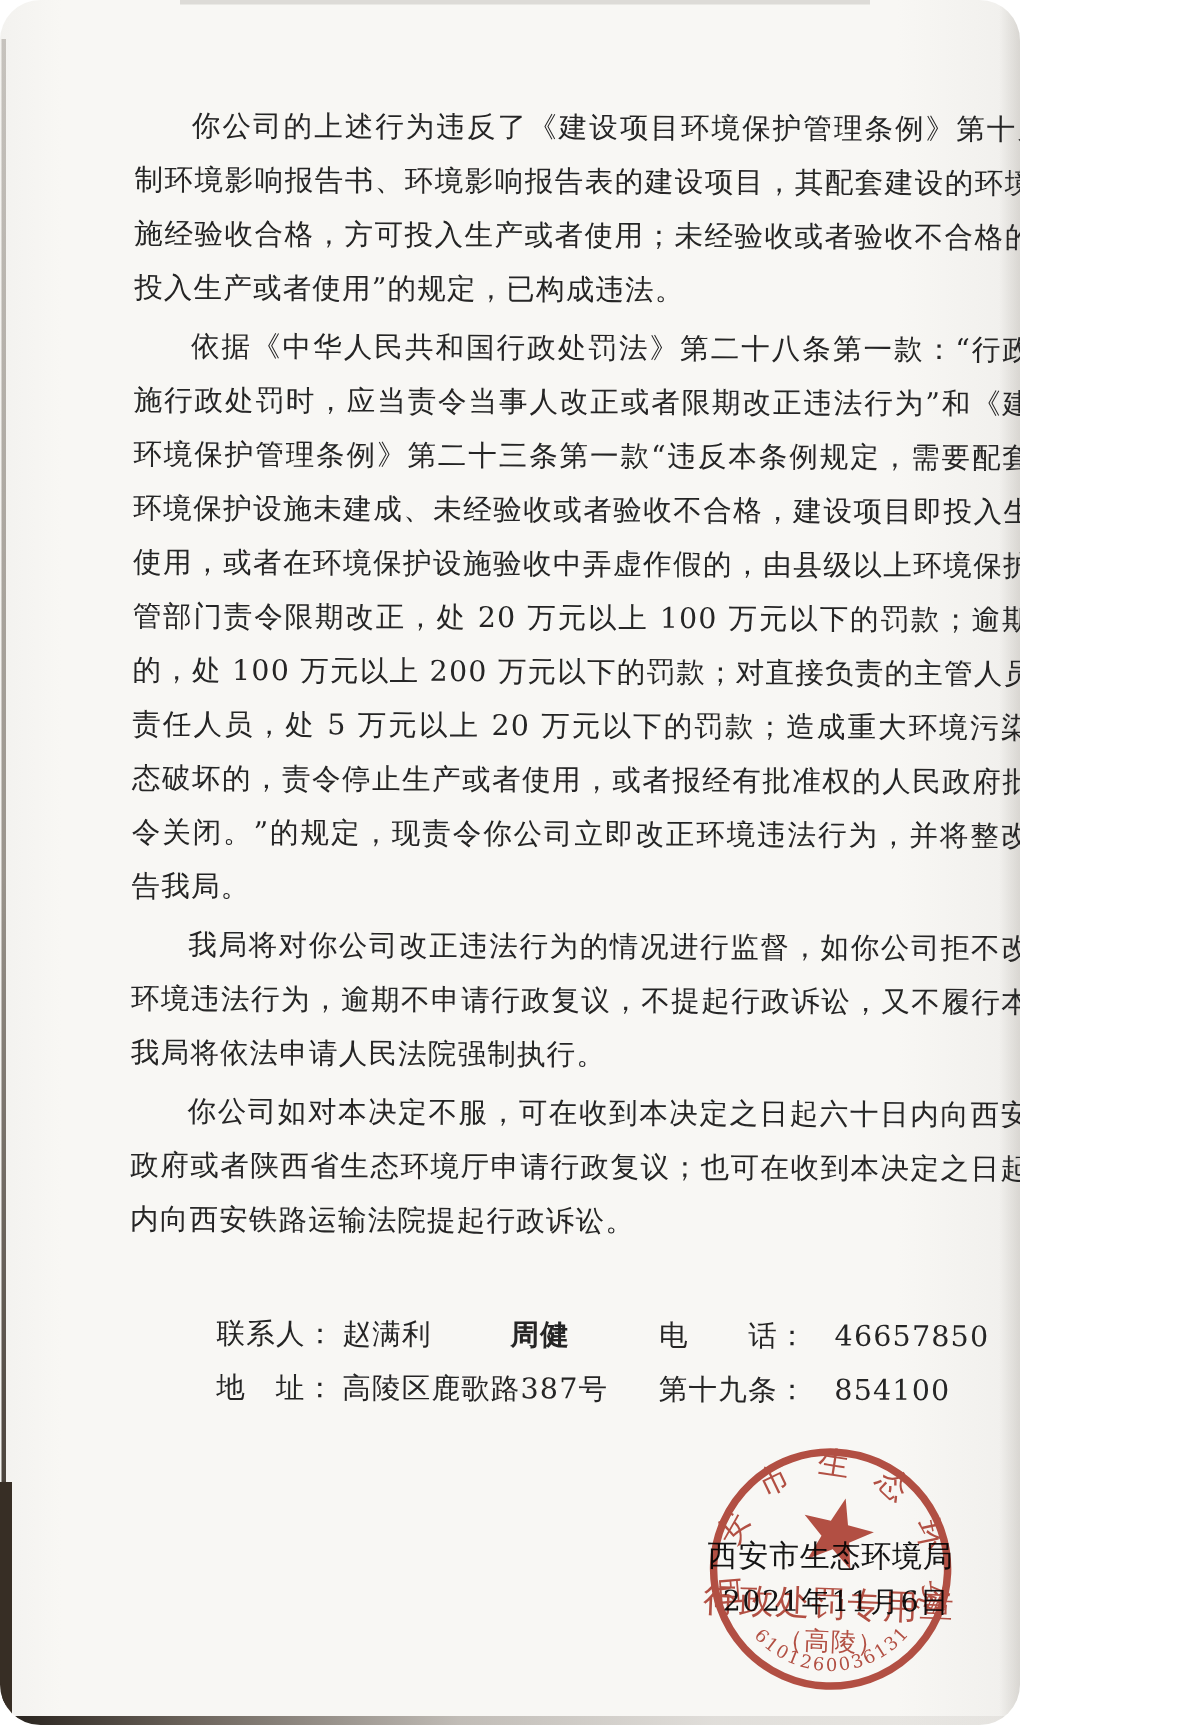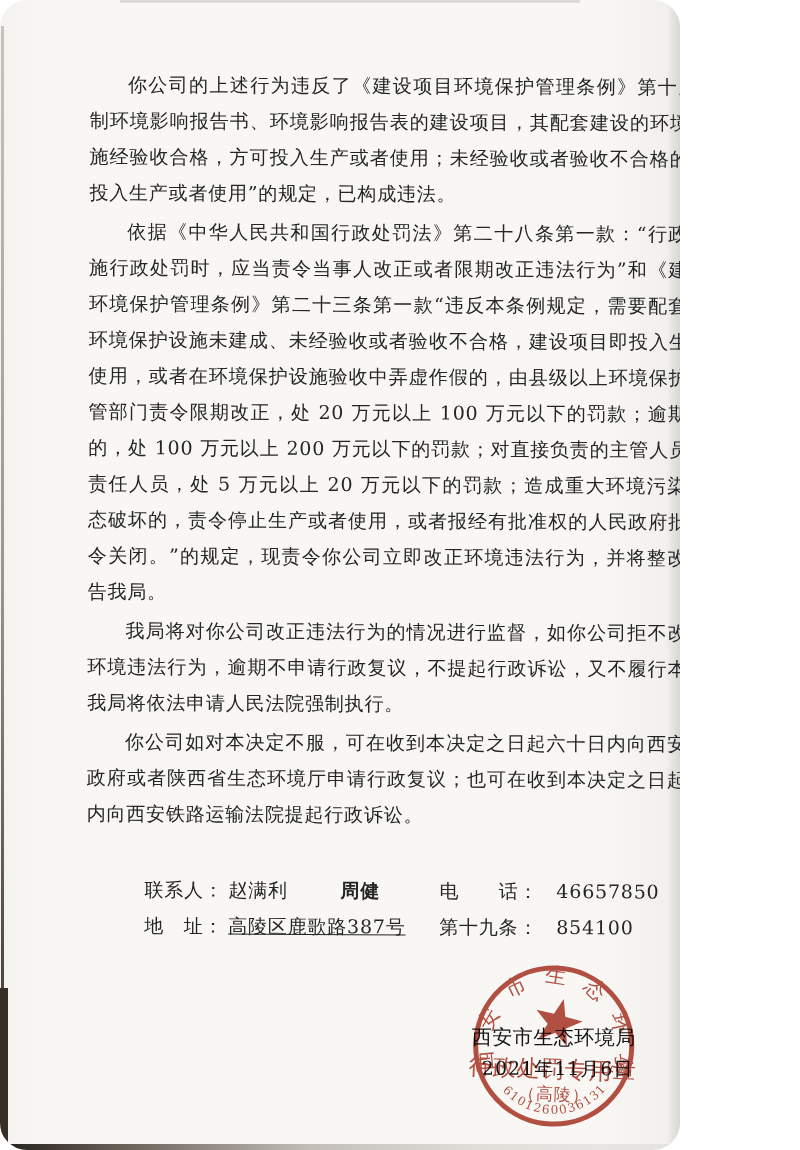--- a/index.html
+++ b/index.html
@@ -20,21 +20,21 @@
 
   .content{position:absolute;left:90px;top:66px;width:660px;
            transform:rotate(.25deg);transform-origin:left top;
            color:#252525;font-size:19px;line-height:36px;letter-spacing:.8px;}
   .para{margin:0 0 3px 0;text-indent:2em;text-align:justify;}
 
   .contact-block{margin-top:40px;padding-left:58px;line-height:36px;}
   .c-label{display:inline-block;width:84px;}
   .c-name1{display:inline-block;width:112px;}
   .c-name2{display:inline-block;width:82px;font-weight:bold;}
-  .c-field{display:inline-block;width:194px;text-decoration:underline;}
+  .c-field{display:inline-block;width:194px;}
   .c-label2{display:inline-block;width:116px;text-align:right;}
   .c-value{margin-left:18px;}
 
   .stamp-zone{position:relative;margin-top:74px;height:330px;width:100%;}
   .agency-name{position:absolute;left:386px;top:0;font-size:20px;letter-spacing:.5px;color:#141414;}
   .decision-date{position:absolute;left:392px;top:31px;width:160px;text-align:center;
                  font-size:19px;letter-spacing:1px;color:#141414;}
   .seal-svg{position:absolute;left:358px;top:-83px;width:220px;height:220px;
             mix-blend-mode:multiply;opacity:.88;transform:rotate(2deg);}
   .seal-svg text{fill:#a8382a;}

